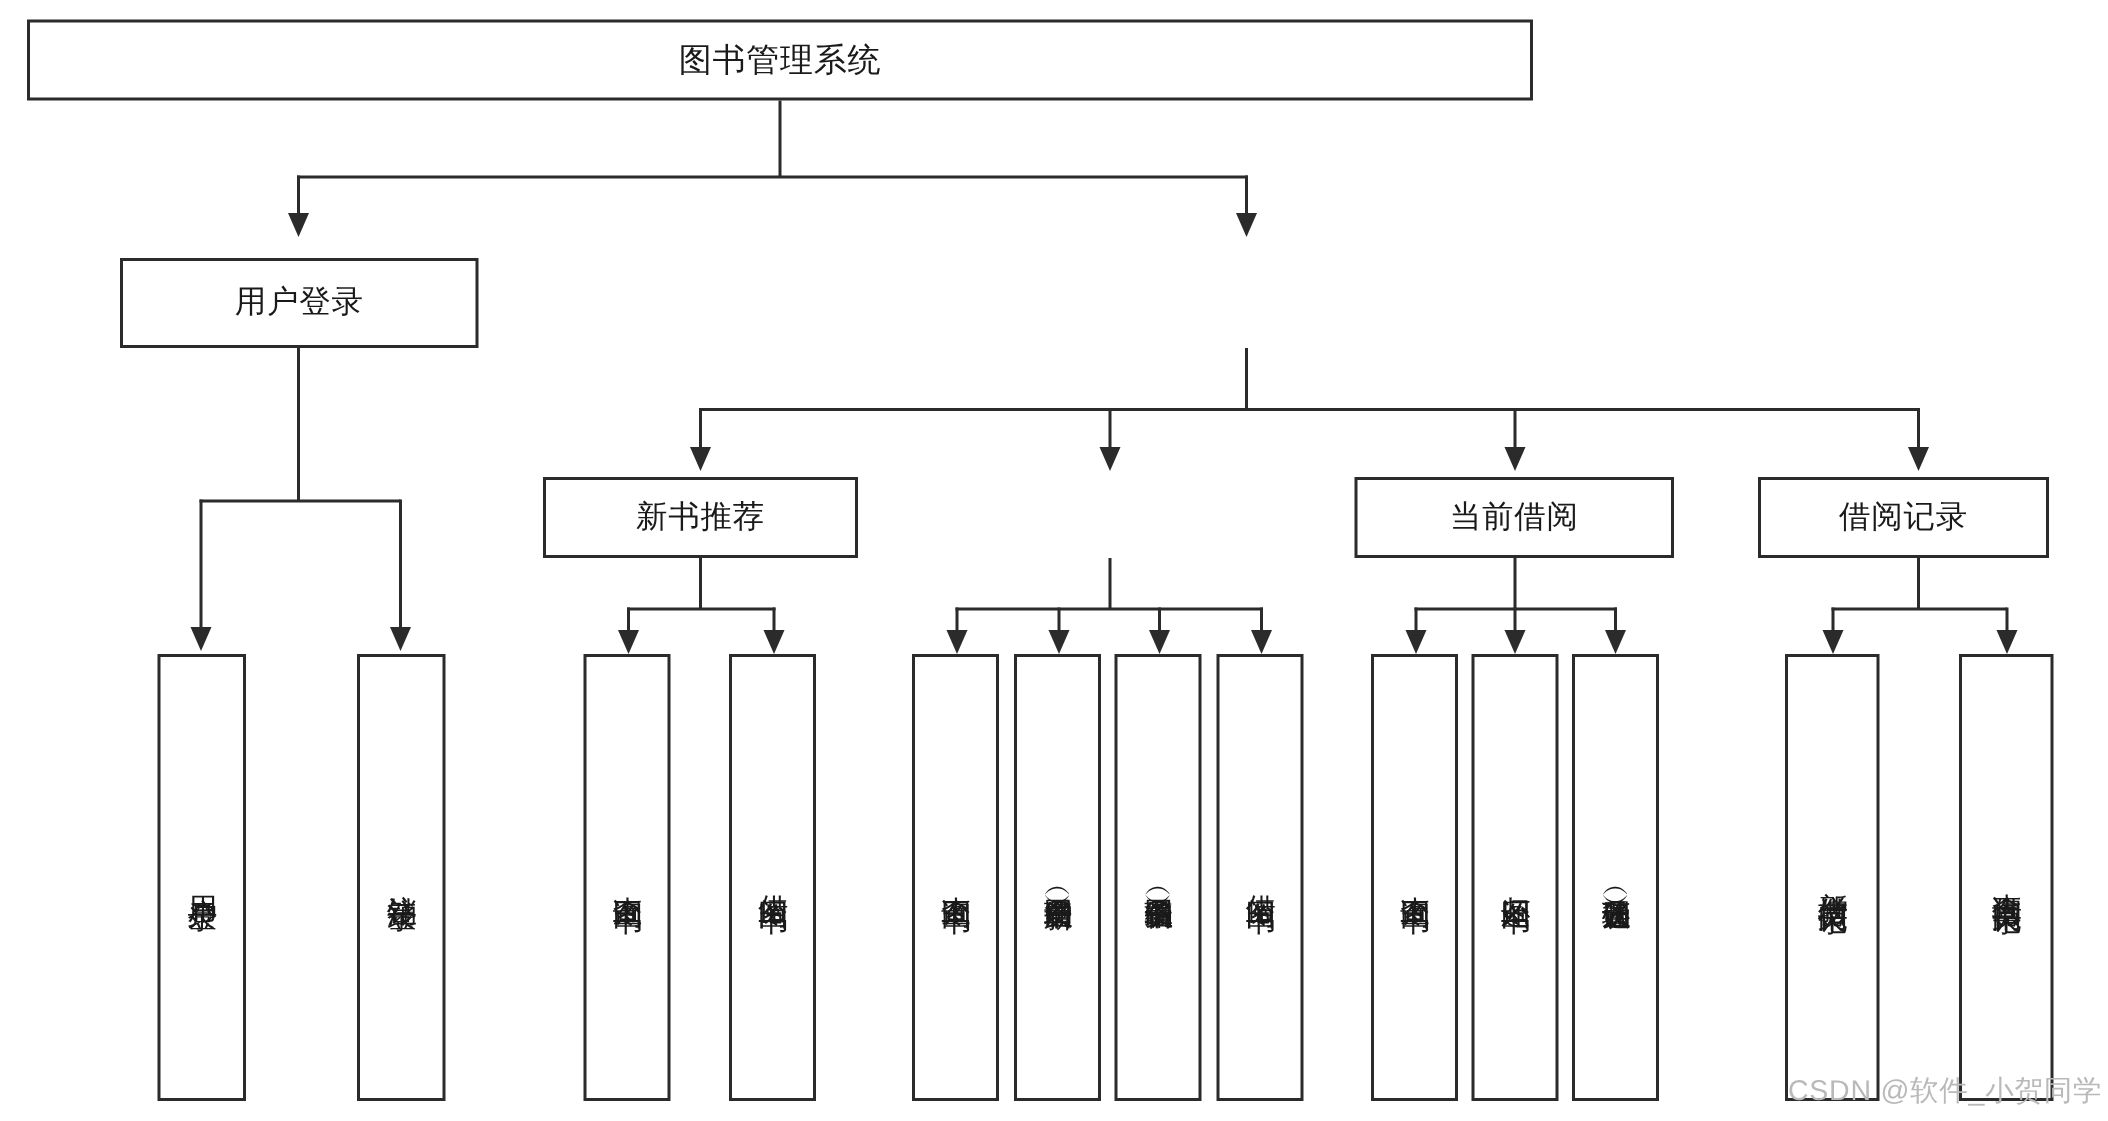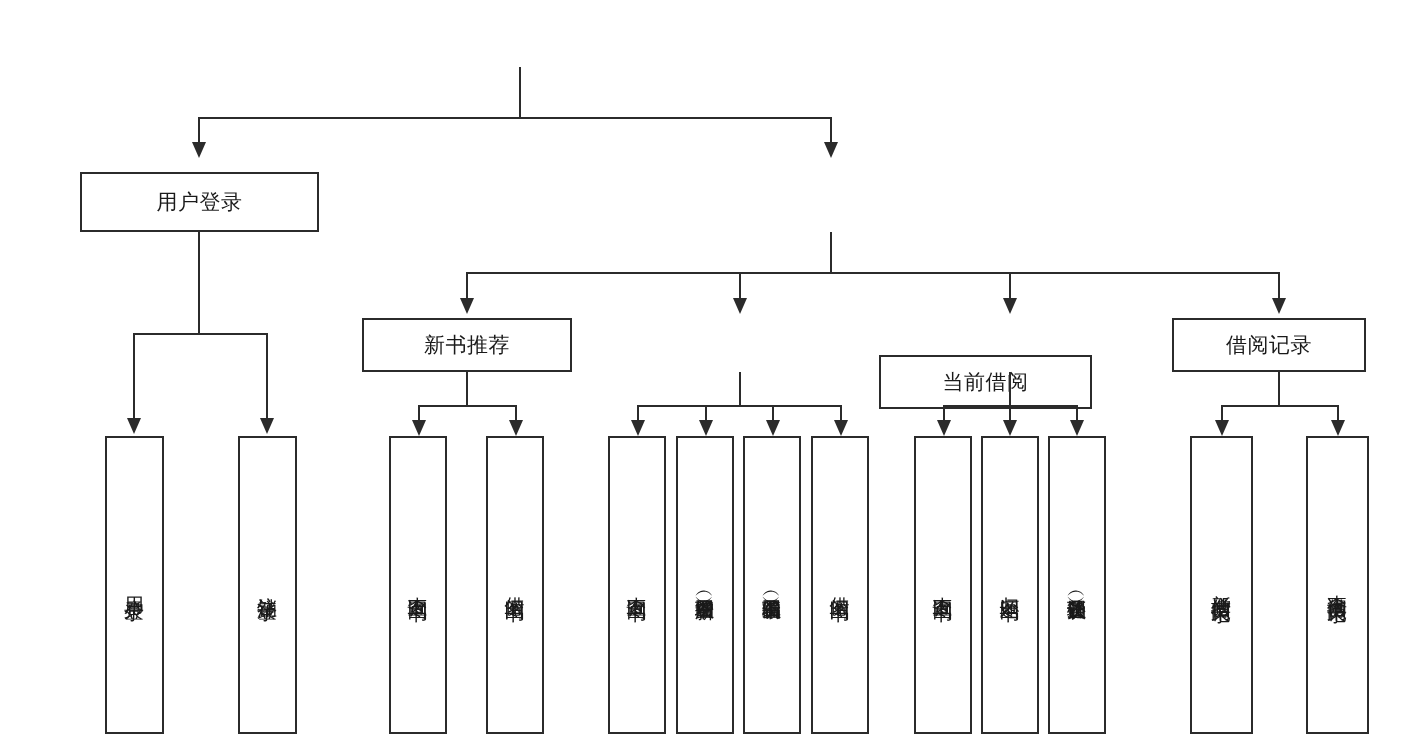--- a/index.html
+++ b/index.html
@@ -77,20 +77,23 @@
     letter-spacing:0.5px;
     white-space:nowrap;
     pointer-events:none;
   }
 </style>
 </head>
 <body>
 
 <div id="canvas">
 
+  <div class="node h root" style="left:18px;top:13px;width:1004px;height:54px;">
+    <span class="label">图书管理系统</span>
+  </div>
 
   <div class="conn vline" style="left:519px;top:67px;width:2px;height:51px;"></div>
   <div class="conn hline" style="left:198px;top:117px;width:634px;height:2px;"></div>
   <div class="conn vline" style="left:198px;top:117px;width:2px;height:26px;"></div>
   <div class="arrow" style="left:192px;top:142px;"></div>
   <div class="conn vline" style="left:830px;top:117px;width:2px;height:26px;"></div>
   <div class="arrow" style="left:824px;top:142px;"></div>
 
   <div class="node h" style="left:80px;top:172px;width:239px;height:60px;">
     <span class="label">用户登录</span>
@@ -112,21 +115,21 @@
   <div class="conn vline" style="left:739px;top:272px;width:2px;height:27px;"></div>
   <div class="arrow" style="left:733px;top:298px;"></div>
   <div class="conn vline" style="left:1009px;top:272px;width:2px;height:27px;"></div>
   <div class="arrow" style="left:1003px;top:298px;"></div>
   <div class="conn vline" style="left:1278px;top:272px;width:2px;height:27px;"></div>
   <div class="arrow" style="left:1272px;top:298px;"></div>
 
   <div class="node h" style="left:362px;top:318px;width:210px;height:54px;">
     <span class="label">新书推荐</span>
   </div>
-  <div class="node h" style="left:879px;top:318px;width:213px;height:54px;margin-top:37px;">
+  <div class="node h" style="left:903px;top:318px;width:213px;height:54px;">
     <span class="label">当前借阅</span>
   </div>
   <div class="node h" style="left:1172px;top:318px;width:194px;height:54px;">
     <span class="label">借阅记录</span>
   </div>
 
   <div class="conn vline" style="left:466px;top:372px;width:2px;height:34px;"></div>
   <div class="conn hline" style="left:418px;top:405px;width:99px;height:2px;"></div>
   <div class="conn vline" style="left:418px;top:405px;width:2px;height:16px;"></div>
   <div class="arrow" style="left:412px;top:420px;"></div>
@@ -197,14 +200,15 @@
     <span class="label">确认归还（管理员）</span>
   </div>
 
   <div class="node v" style="left:1190px;top:436px;width:63px;height:298px;">
     <span class="label">新增借阅记录</span>
   </div>
   <div class="node v" style="left:1306px;top:436px;width:63px;height:298px;">
     <span class="label">查询借阅记录</span>
   </div>
 
+  <div id="watermark" style="left:1192px;top:714px;">CSDN @软件_小贺同学</div>
 
 </div>
 
 </body></html>

